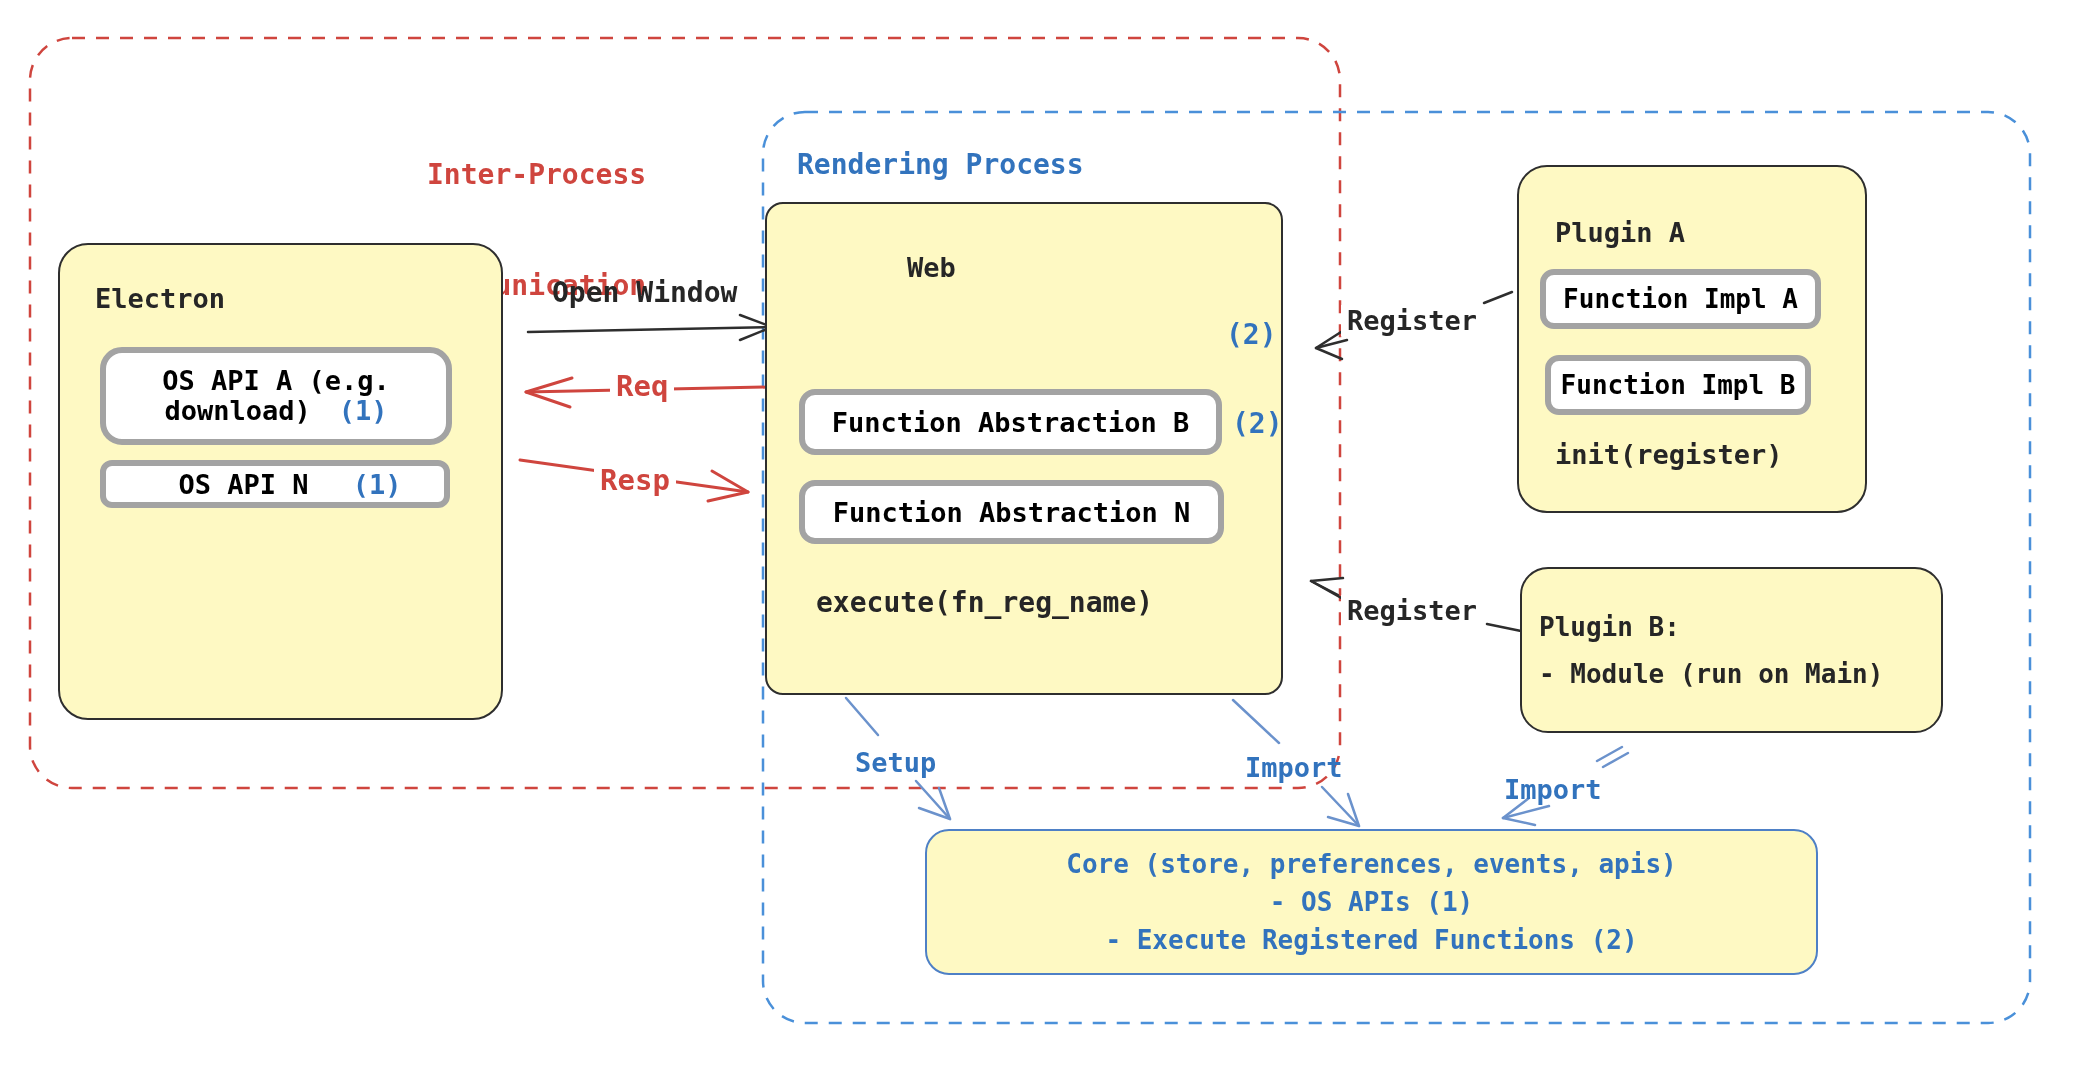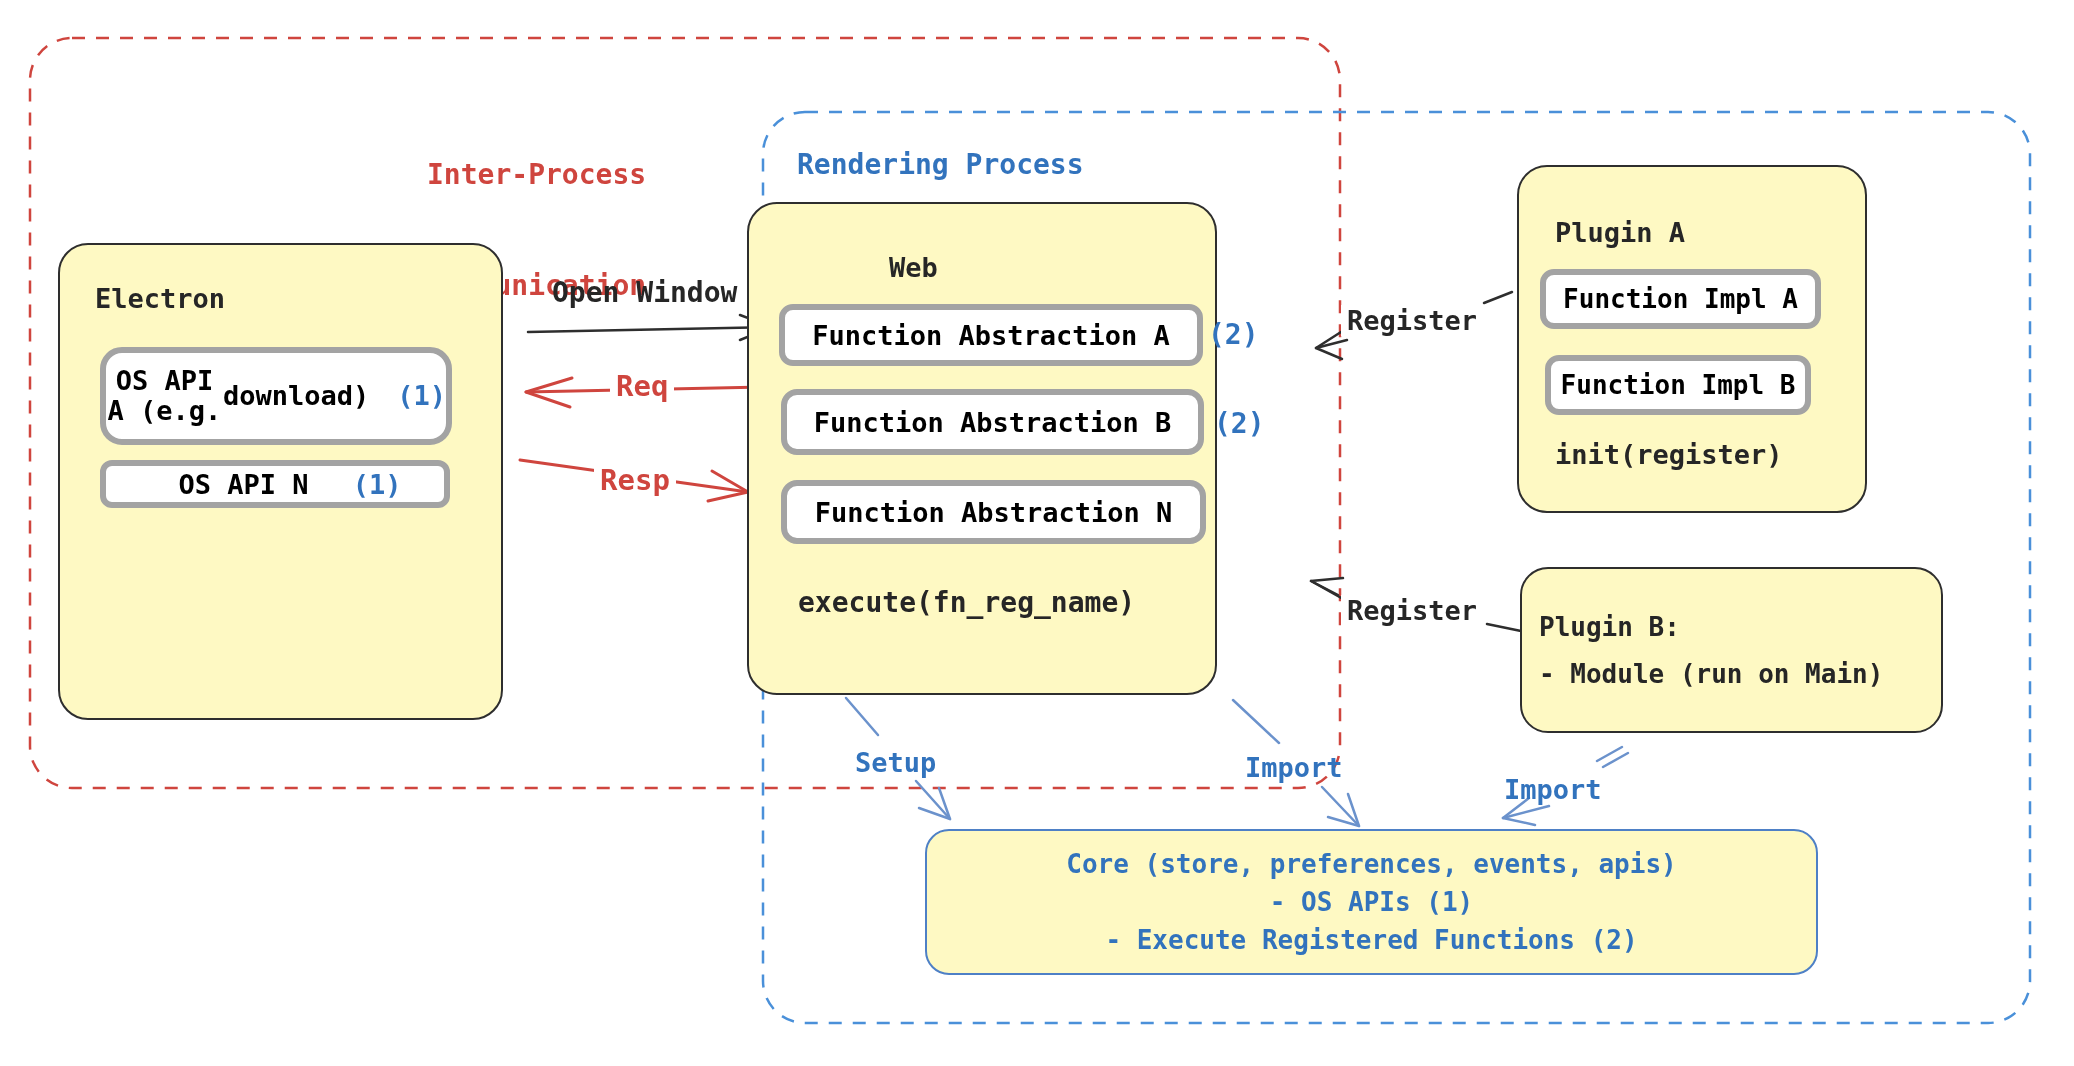--- a/index.html
+++ b/index.html
@@ -21,24 +21,24 @@
              display:flex; align-items:center; justify-content:center; text-align:center;}
   .lbl{position:absolute; white-space:pre; color:var(--black); font-weight:bold;}
   .lbl.red{color:var(--red);}
   .lbl.blue{color:var(--blue);}
   .lbl.on-line{background:#fff; padding:0 6px;}
   .ref{color:var(--blue); font-weight:bold;}
   .row-center{display:flex; align-items:center; justify-content:center;}
 
   
   .electron-box{left:58px; top:243px; width:445px; height:477px; border-radius:30px;}
-  .os-api-a{left:40px; top:102px; width:352px; height:98px; border-radius:22px; flex-direction:row; font-size:27px; font-weight:bold; line-height:30px;}
+  .os-api-a{left:40px; top:102px; width:352px; height:98px; border-radius:22px; flex-direction:column; font-size:27px; font-weight:bold; line-height:30px;}
   .os-api-n{left:40px; top:215px; width:350px; height:48px; border-radius:12px; font-size:27px; font-weight:bold;}
   
-  .web-box{left:747px; top:202px; width:470px; height:493px; border-radius:30px;}
+  .web-box{left:765px; top:202px; width:518px; height:493px; border-radius:18px;}
   .fa-box{font-size:27px; font-weight:bold;}
   .fa-a{left:30px; top:100px; width:424px; height:62px; border-radius:14px;}
   .fa-b{left:32px; top:185px; width:423px; height:66px; border-radius:16px;}
   .fa-n{left:32px; top:276px; width:425px; height:64px; border-radius:16px;}
   
   .plugin-a-box{left:1517px; top:165px; width:350px; height:348px; border-radius:30px;}
   .impl-a{left:21px; top:102px; width:281px; height:60px; border-radius:14px; font-size:26px; font-weight:bold;}
   .impl-b{left:26px; top:188px; width:266px; height:60px; border-radius:14px; font-size:26px; font-weight:bold;}
   
   .plugin-b-box{left:1520px; top:567px; width:423px; height:166px; border-radius:28px;
@@ -132,23 +132,20 @@
     <div class="inner-box os-api-n">
       <div class="row-center" style="gap:44px; padding-left:30px;">
         <span>OS API N</span>
         <span class="ref">(1)</span>
       </div>
     </div>
   </div>
 
   <div class="box web-box">
     <div class="lbl" style="left:140px; top:48px; font-size:27px;">Web</div>
-    <div class="inner-box fa-box fa-a">
-      <span>Function Abstraction A</span>
-    </div>
     <div class="lbl ref" style="left:459px; top:114px; font-size:28px;">(2)</div>
     <div class="inner-box fa-box fa-b">
       <span>Function Abstraction B</span>
     </div>
     <div class="lbl ref" style="left:465px; top:203px; font-size:28px;">(2)</div>
     <div class="inner-box fa-box fa-n">
       <span>Function Abstraction N</span>
     </div>
     <div class="lbl" style="left:49px; top:382px; font-size:28px;">execute(fn_reg_name)</div>
   </div>

